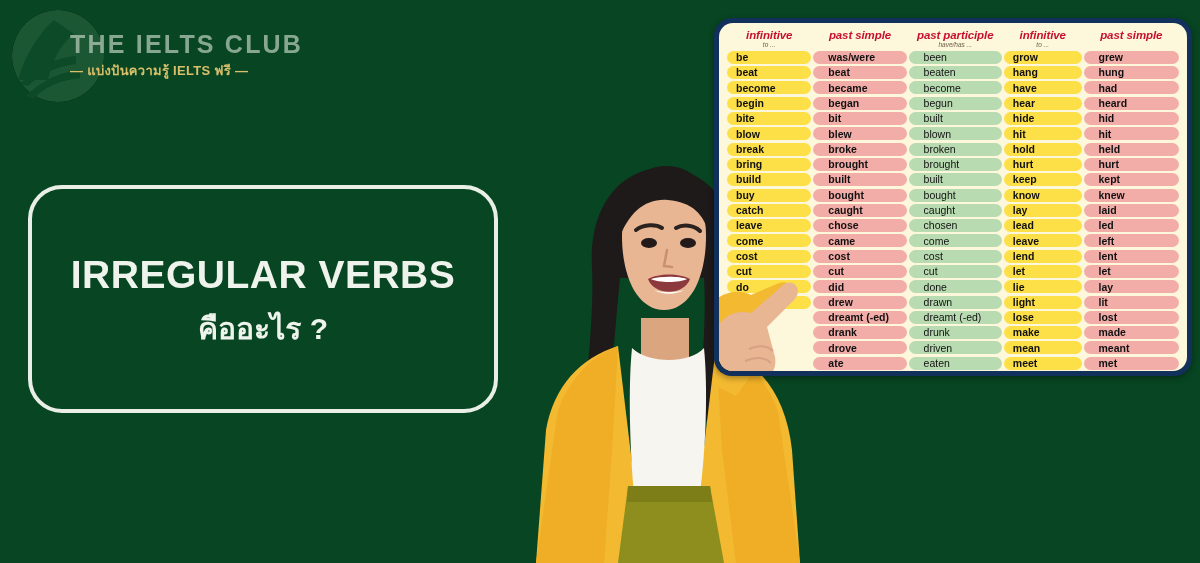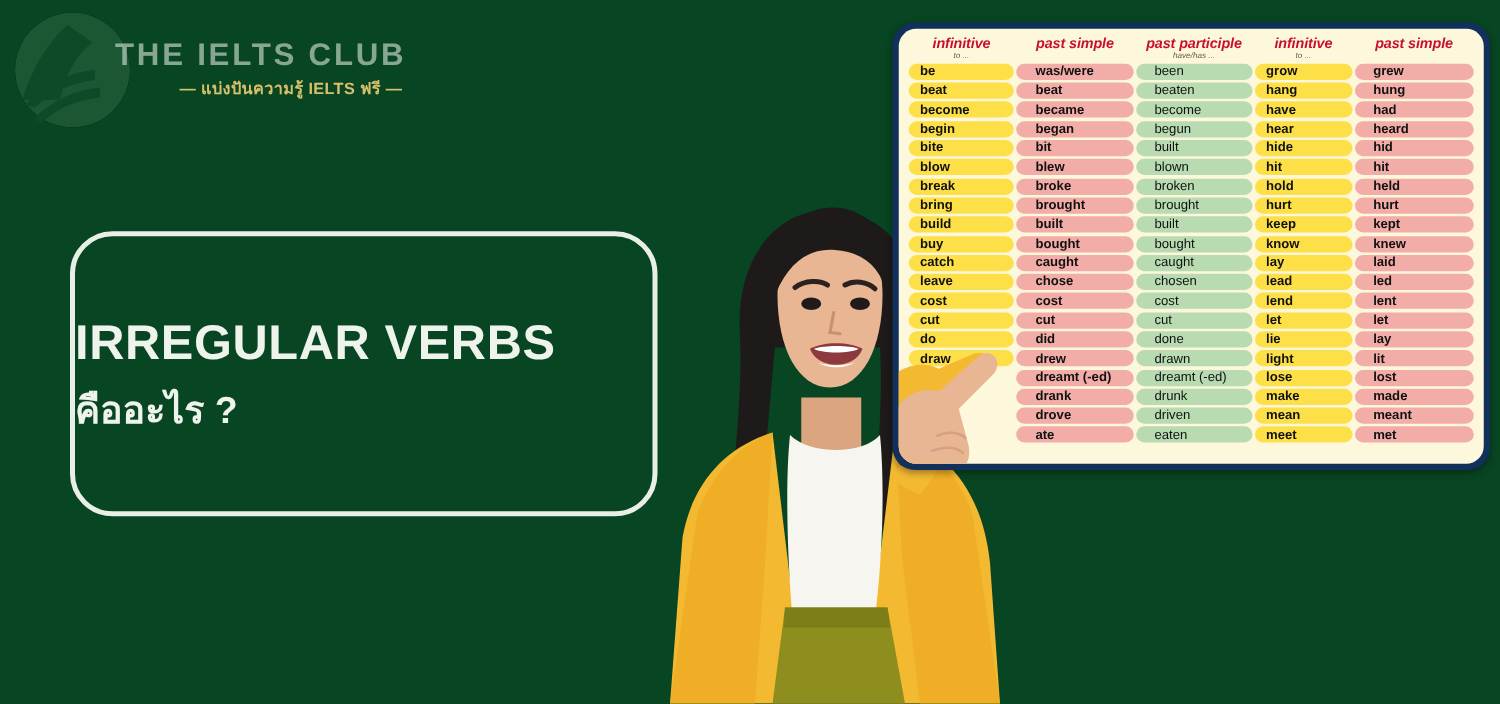--- a/index.html
+++ b/index.html
@@ -7,35 +7,35 @@
     width:1200px;height:563px;overflow:hidden;
     background:#084522;
     font-family:"Liberation Sans","DejaVu Sans",sans-serif;
     position:relative;
   }
   .stage{position:absolute;inset:0;width:1200px;height:563px;overflow:hidden;}
 
   
   .logo{position:absolute;left:8px;top:6px;width:300px;height:100px;}
   .logo-emblem{position:absolute;left:0;top:0;width:100px;height:100px;}
-  .logo-text{position:absolute;left:84px;top:26px;width:230px;text-align:right;}
+  .logo-text{position:absolute;left:62px;top:26px;width:230px;text-align:left;}
   .logo-title{
     font-size:25px;font-weight:700;letter-spacing:2.2px;
     color:#b9cdbd;opacity:.72;line-height:1;white-space:nowrap;
   }
   .logo-sub{
     margin-top:7px;font-size:13px;font-weight:600;color:#d8c06a;
     letter-spacing:.3px;white-space:nowrap;line-height:1;
   }
 
   
   .title-box{
     position:absolute;left:28px;top:185px;width:470px;height:228px;
     border:4px solid #e9efe6;border-radius:34px;box-sizing:border-box;
-    display:flex;flex-direction:column;justify-content:center;margin-left:28px;
+    display:flex;flex-direction:column;align-items:center;justify-content:center;
   }
   .title-main{
     font-size:39px;font-weight:800;color:#eef3ec;letter-spacing:.5px;
     line-height:1;white-space:nowrap;
   }
   .title-sub{
     margin-top:20px;font-size:30px;font-weight:700;color:#eef3ec;
     line-height:1;white-space:nowrap;
   }
 
@@ -377,20 +377,37 @@
               </td>
               <td>
                 <div class="pill inf">lead</div>
               </td>
               <td>
                 <div class="pill ps">led</div>
               </td>
             </tr>
             <tr>
               <td>
+                <div class="pill inf">come</div>
+              </td>
+              <td>
+                <div class="pill ps">came</div>
+              </td>
+              <td>
+                <div class="pill pp">come</div>
+              </td>
+              <td>
+                <div class="pill inf">leave</div>
+              </td>
+              <td>
+                <div class="pill ps">left</div>
+              </td>
+            </tr>
+            <tr>
+              <td>
                 <div class="pill inf">cost</div>
               </td>
               <td>
                 <div class="pill ps">cost</div>
               </td>
               <td>
                 <div class="pill pp">cost</div>
               </td>
               <td>
                 <div class="pill inf">lend</div>

